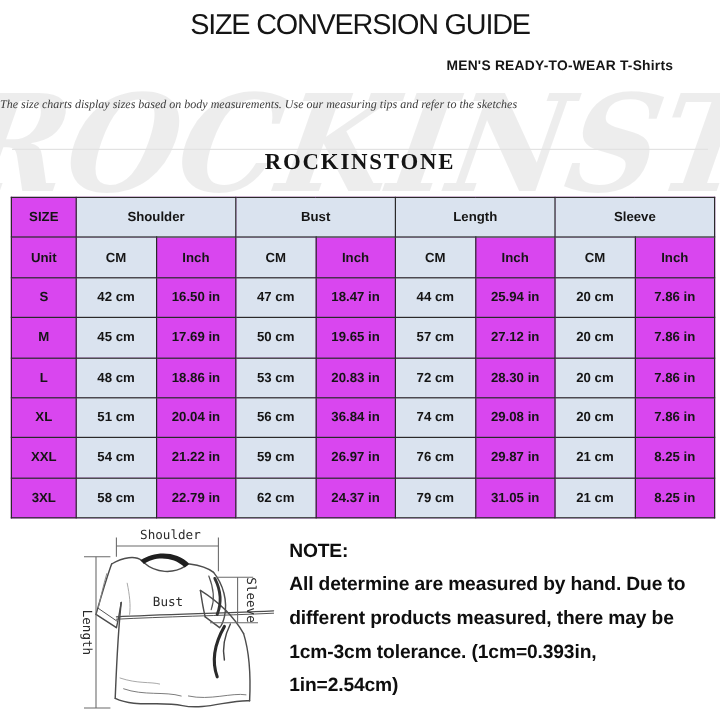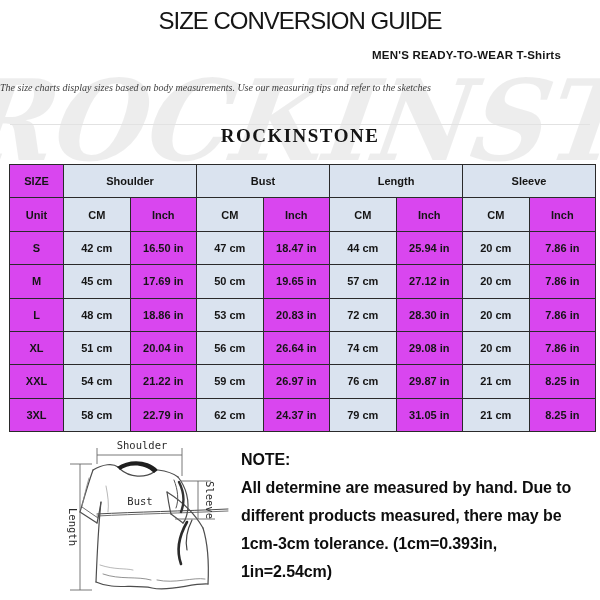--- a/index.html
+++ b/index.html
@@ -137,21 +137,21 @@
         <td class="fill">72 cm</td>
         <td>28.30 in</td>
         <td class="fill">20 cm</td>
         <td>7.86 in</td>
       </tr>
       <tr>
         <td>XL</td>
         <td class="fill">51 cm</td>
         <td>20.04 in</td>
         <td class="fill">56 cm</td>
-        <td>26.64 in</td>
+        <td>36.84 in</td>
         <td class="fill">74 cm</td>
         <td>29.08 in</td>
         <td class="fill">20 cm</td>
         <td>7.86 in</td>
       </tr>
       <tr>
         <td>XXL</td>
         <td class="fill">54 cm</td>
         <td>21.22 in</td>
         <td class="fill">59 cm</td>

